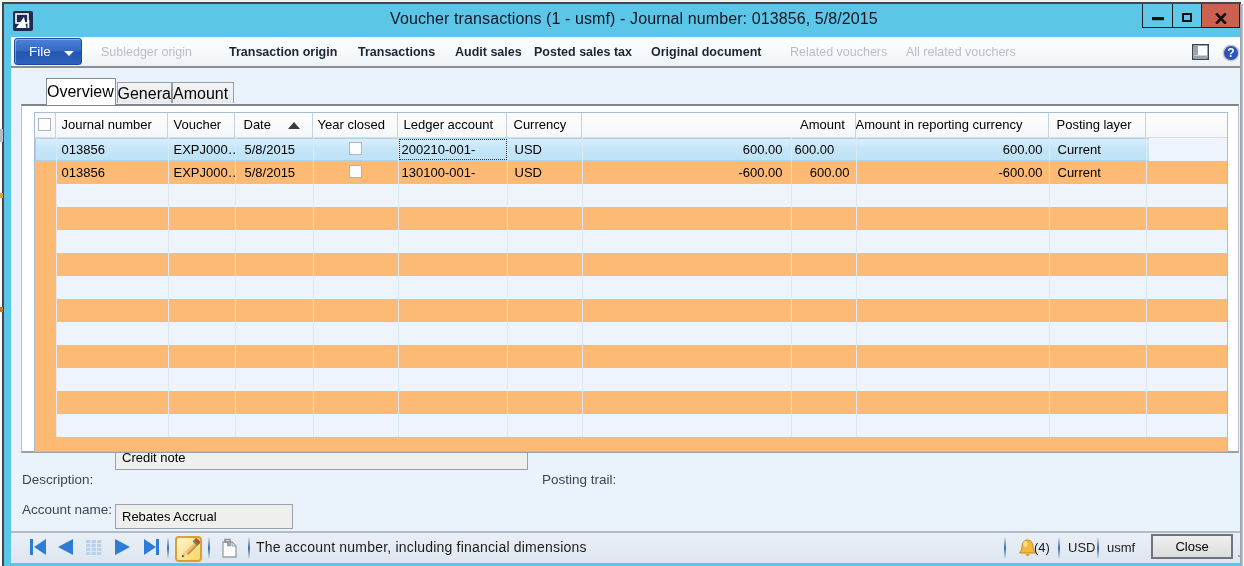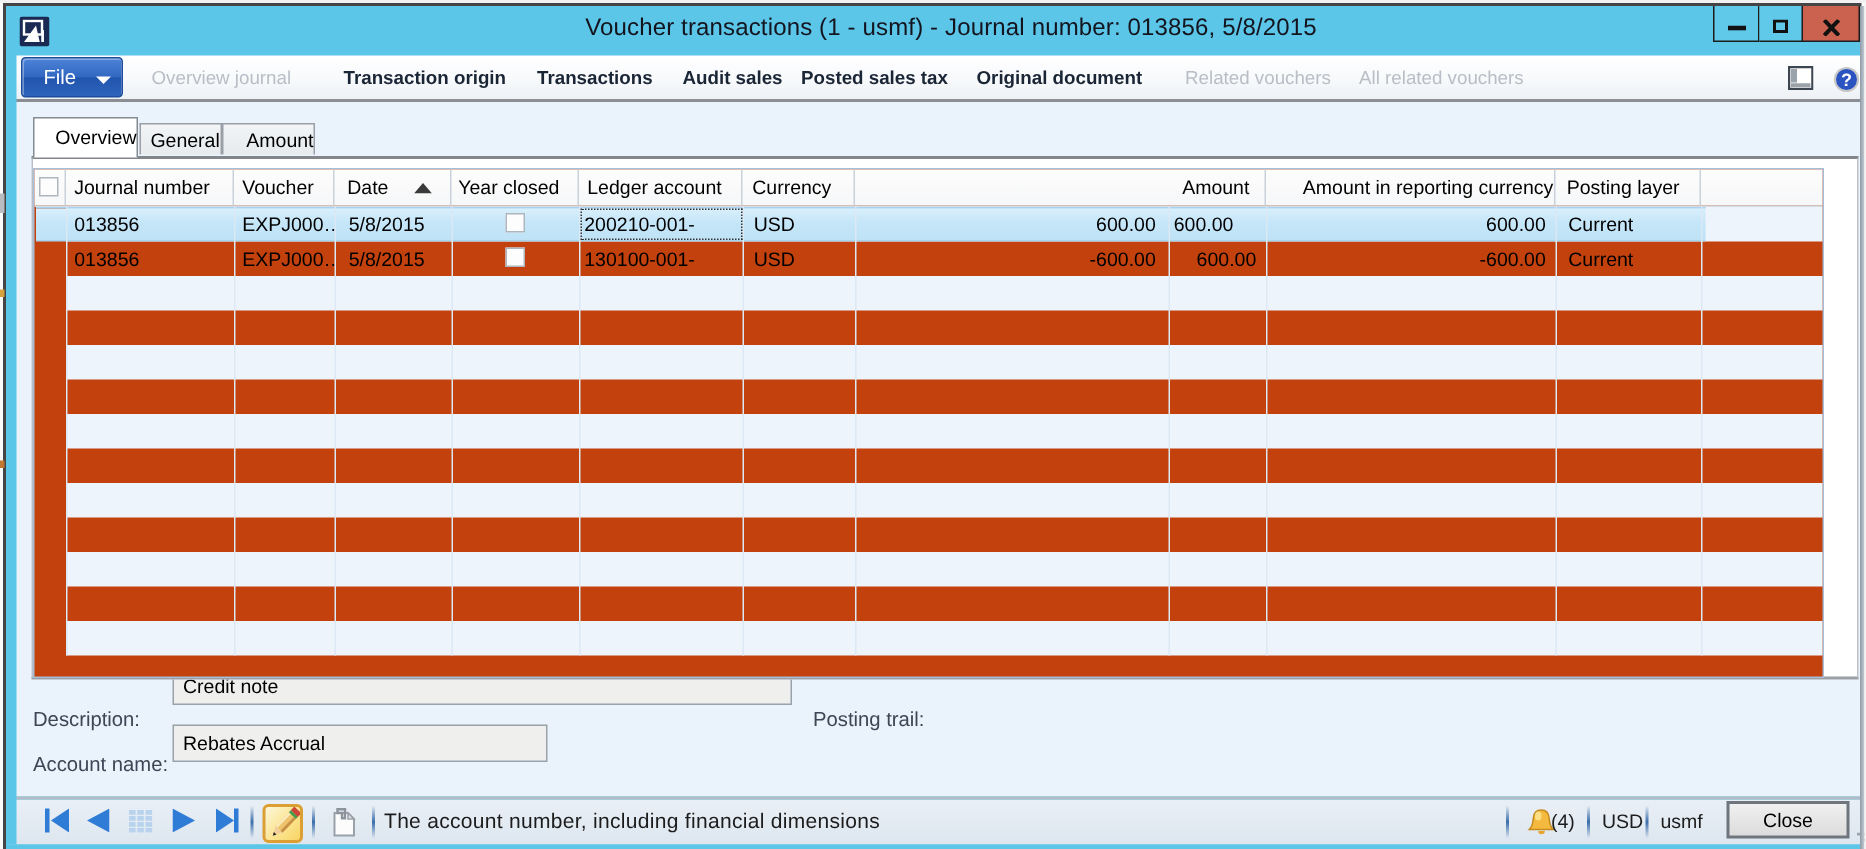--- a/index.html
+++ b/index.html
@@ -42,37 +42,37 @@
   border-left:5px solid transparent; border-right:5px solid transparent;
   border-top:5px solid #fff; }
 .mitem { position:absolute; top:6px; height:18px; line-height:18px; font-size:12.5px;
   font-weight:600; color:#1a2536; white-space:nowrap; }
 .mgray { color:#b9bec6; font-weight:400; }
 
 
 #content { left:0; top:64px; width:1236px; height:463px; background:#eaf3fc; }
 
 
-.tab { position:absolute; font-size:13px; color:#000; text-align:right; }
+.tab { position:absolute; font-size:16px; color:#000; text-align:left;margin-left:24px; }
 #tab-overview { left:18px; top:9.5px; width:70px; height:27px; background:#fff;
   border:1px solid #848b91; border-bottom:none; line-height:26px; z-index:5; }
 #tab-general { left:88.5px; top:13.75px; width:55px; height:21.3px;
   background:linear-gradient(180deg,#f2f4f6,#e7ebee); border:1px solid #9aa0a6;
   border-bottom:none; line-height:22px; z-index:3; }
 #tab-amount { left:144px; top:13.75px; width:62px; height:21.3px;
   background:linear-gradient(180deg,#f2f4f6,#e7ebee); border:1px solid #9aa0a6;
   border-bottom:none; line-height:22px; z-index:3; }
 
 #panel { position:absolute; left:16.5px; top:35.5px; width:1218px; height:349px;
   background:#fff; border-top:2px solid #828589; border-left:1px solid #b9bfc5;
   border-right:1px solid #b9bfc5; border-bottom:2px solid #9aa0a6; z-index:4; }
 
 
-#grid { position:absolute; left:0; top:6px; width:1194px; height:340px;
-  border:1px solid #a7bed6; background:#c2410c; }
+#grid { position:absolute; left:12px; top:6px; width:1194px; height:340px;
+  border:1px solid #a7bed6; background:#fdba74; }
 #ghead { position:absolute; left:0; top:0; width:1192px; height:25px;
   background:linear-gradient(180deg,#fdfdfd,#f6f7f8); border-bottom:1px solid #d4dde6; }
 .hcell { position:absolute; top:0; height:24px; line-height:24px; font-size:13px;
   color:#000; border-right:1px solid #c9d2da; overflow:hidden; white-space:nowrap; }
 .grow { position:absolute; left:0; width:1192px; height:23px; }
 .rblue { background:#eef4fc; }
 .gcell { position:absolute; top:0; height:23px; line-height:23px; font-size:13px;
   color:#000; white-space:nowrap; overflow:hidden; }
 .vline { position:absolute; top:25px; width:1px; background:#dce8f3; }
 #selrow { position:absolute; left:1px; top:25px; width:1113px; height:23px;
@@ -138,21 +138,21 @@
           <path d="M1.2 0.4 L10.8 10.6 M10.8 0.4 L1.2 10.6" stroke="#111" stroke-width="2.7" fill="none"></path>
         </svg>
     </div>
   </div>
 
   <div class="abs" id="menubar">
     <div class="abs" id="filebtn">
         <span>File</span>
         <span class="caret"></span>
       </div>
-    <span class="mitem mgray" style="left:97px">Overview journal</span>
+    <span class="mitem mgray" style="left:97px">Subledger origin</span>
     <span class="mitem" style="left:225px">Transaction origin</span>
     <span class="mitem" style="left:354px">Transactions</span>
     <span class="mitem" style="left:451px">Audit sales</span>
     <span class="mitem" style="left:530px">Posted sales tax</span>
     <span class="mitem" style="left:647px">Original document</span>
     <span class="mitem mgray" style="left:786px">Related vouchers</span>
     <span class="mitem mgray" style="left:902px">All related vouchers</span>
     <svg class="abs" style="left:1188px;top:7px" width="17" height="16" viewBox="0 0 17 16">
       <rect x="0.75" y="0.75" width="15.5" height="14.5" fill="#fff" stroke="#3c4650" stroke-width="1.5"></rect>
       <rect x="2" y="2" width="4" height="9" fill="#9aa2aa"></rect>
@@ -210,21 +210,21 @@
           <div class="hcell" style="left:0;width:21px">
               <span class="cb" style="left:3px;top:5px"></span>
             </div>
           <div class="hcell" style="left:21px;width:112px;padding-left:6px">Journal number</div>
           <div class="hcell" style="left:133px;width:67px;padding-left:6px">Voucher</div>
           <div class="hcell" style="left:200px;width:78px;padding-left:9px">Date</div>
           <div class="hcell" style="left:278px;width:85px;padding-left:5px">Year closed</div>
           <div class="hcell" style="left:363px;width:109px;padding-left:6px">Ledger account</div>
           <div class="hcell" style="left:472px;width:75px;padding-left:7px">Currency</div>
           <div class="hcell" style="left:756px;width:65px;text-align:center">Amount</div>
-          <div class="hcell" style="left:821px;width:193px;text-align:right">Amount in reporting currency</div>
+          <div class="hcell" style="left:821px;width:193px;text-align:left">Amount in reporting currency</div>
           <div class="hcell" style="left:1014px;width:97px;padding-left:8px">Posting layer</div>
           <div class="hcell" style="left:1111px;width:81px;border-right:none"></div>
           <svg style="position:absolute;left:253px;top:9px" width="12" height="7" viewBox="0 0 12 7">
               <path d="M6 0 L12 7 L0 7 Z" fill="#3a3a3a"></path>
             </svg>
         </div>
 
         <div id="grid-data">
             <div style="position:absolute;left:0;top:25px;width:1192px;height:23px">
               <div class="gcell" style="left:21px;width:112px;padding-left:6px;">013856</div>
@@ -252,21 +252,21 @@
             </div>
             <div id="focuscell" style="left:364px;top:26px;width:108px;height:21px"></div>
           </div>
       </div>
     </div>
 
     <span class="flabel" style="left:18px;top:404px">Description:</span>
     <div class="fbox" style="left:111px;top:377px;width:412.5px">Credit note</div>
     <span class="flabel" style="left:538px;top:404px">Posting trail:</span>
     <span class="flabel" style="left:18px;top:434px">Account name:</span>
-    <div class="fbox" style="left:111px;top:415px;width:250px">Rebates Accrual</div>
+    <div class="fbox" style="left:111px;top:436px;width:178px">Rebates Accrual</div>
   </div>
 
   <div class="abs" id="statusbar">
     <div id="sb-icons">
         <div style="position:absolute;left:25.7px;top:6px;width:3.5px;height:16px;background:#2e7cd6"></div>
         <svg style="position:absolute;left:30px;top:6px" width="12" height="16" viewBox="0 0 12 16">
           <path d="M12 0 L0 8 L12 16 Z" fill="#2e7cd6"></path>
         </svg>
         <svg style="position:absolute;left:53.5px;top:6px" width="15" height="16" viewBox="0 0 15 16">
           <path d="M15 0 L0 8 L15 16 Z" fill="#2e7cd6"></path>

